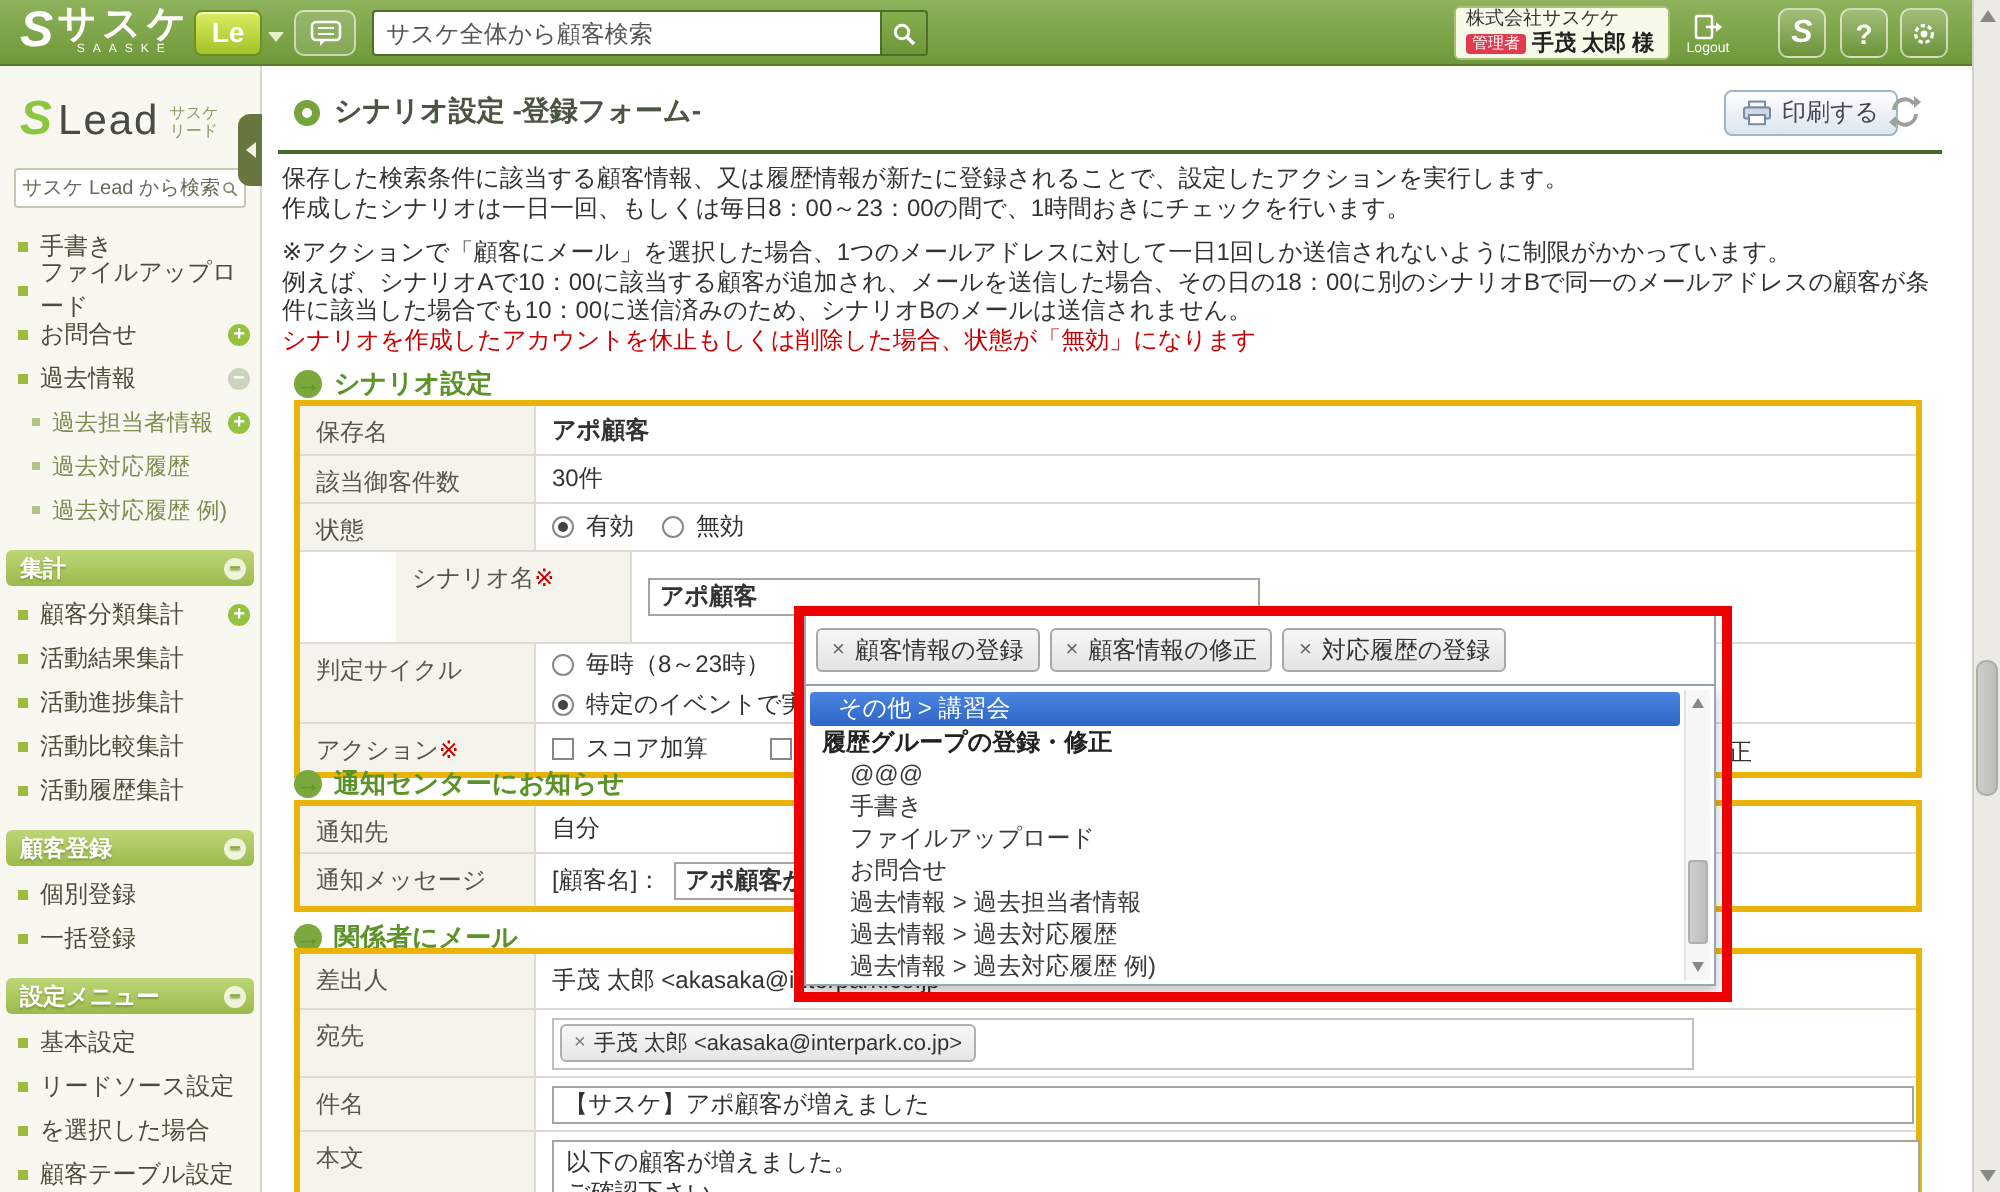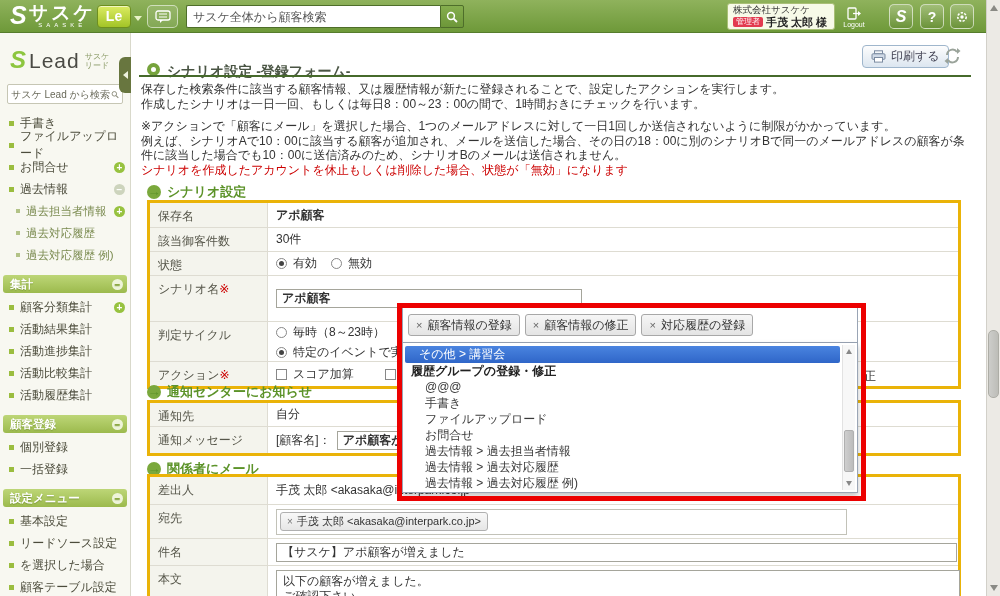--- a/index.html
+++ b/index.html
@@ -76,21 +76,21 @@
   .pm{width:11px;height:11px;border-radius:50%;font-size:10px;line-height:11px;text-align:center;
     margin-left:auto;font-weight:bold;cursor:pointer;flex-shrink:0;}
   .pm-green{background:#97c23f;color:#fff;}
   .pm-pale{background:#cdd4bd;color:#fff;}
   .pm-bar{background:#eef4da;color:#8aa73d;}
   .sb-bar{margin:9px 3px 3px;height:18px;border-radius:3px;background:linear-gradient(#bdd677,#9cba4d);
     color:#fff;font-weight:bold;font-size:11.5px;display:flex;align-items:center;padding:0 4px 0 7px;
     text-shadow:0 1px 1px #7f9c3b;cursor:pointer;}
   
   .main{position:absolute;left:131px;top:33px;width:855px;height:563px;background:#fff;overflow:hidden;}
-  .pg-title{position:absolute;left:16px;top:30px;display:flex;align-items:flex-start;gap:7px;}
+  .pg-title{position:absolute;left:16px;top:14px;display:flex;align-items:center;gap:7px;}
   .ring-icon{width:13px;height:13px;border-radius:50%;border:4px solid #76a33c;background:#fff;}
   .pg-title span{font-size:14px;font-weight:bold;color:#4a5544;}
   .print-btn{position:absolute;left:731px;top:12px;height:23px;padding:0 8px;border:1px solid #9fb6cc;
     border-radius:4px;background:linear-gradient(#fdfdfd,#dce6f0);font-size:12px;color:#445;
     display:flex;align-items:center;gap:5px;cursor:pointer;}
   .refresh{position:absolute;left:813px;top:14px;cursor:pointer;}
   .divider{position:absolute;left:8px;top:42px;width:832px;border-top:2px solid #466a2b;}
   .desc{position:absolute;left:10px;top:49px;width:830px;font-size:12px;color:#333;line-height:14.5px;}
   .desc .gap{height:8px;}
   .desc .warn{color:#cc0000;}
@@ -366,21 +366,21 @@
     </div>
     <div class="frow" style="height:24px;">
       <div class="flabel">状態</div>
       <div class="fval">
         <span class="radio sel"></span>
         <span>有効</span>
         <span class="radio" style="margin-left:8px;"></span>
         <span>無効</span>
       </div>
     </div>
-    <div class="frow" style="height:46px;">
+    <div class="frow" style="height:46px;padding-left:48px;">
       <div class="flabel"><span>シナリオ名</span><span class="req">※</span></div>
       <div class="fval">
         <input class="tinput" style="width: 306px; font-weight: bold;" value="アポ顧客">
       </div>
     </div>
     <div class="frow" style="height:40px;">
       <div class="flabel">判定サイクル</div>
       <div class="fval col">
         <div class="vline">
           <span class="radio"></span>

